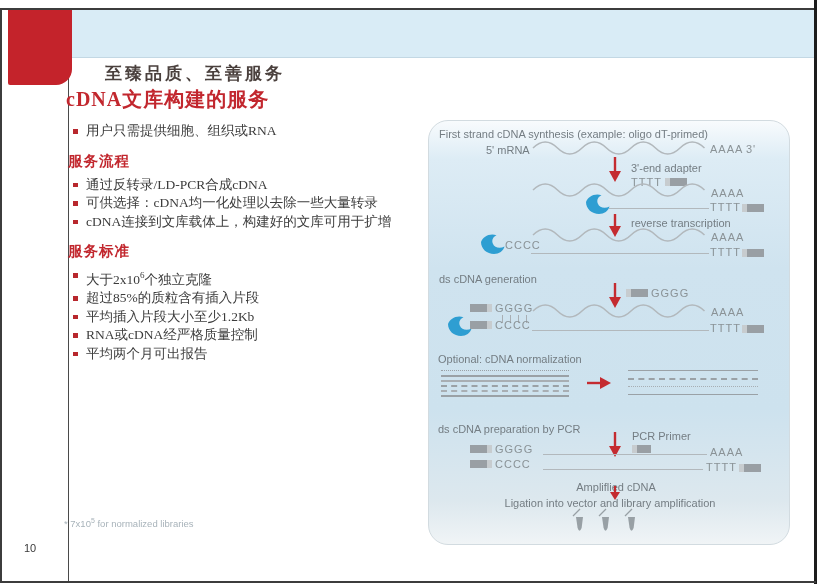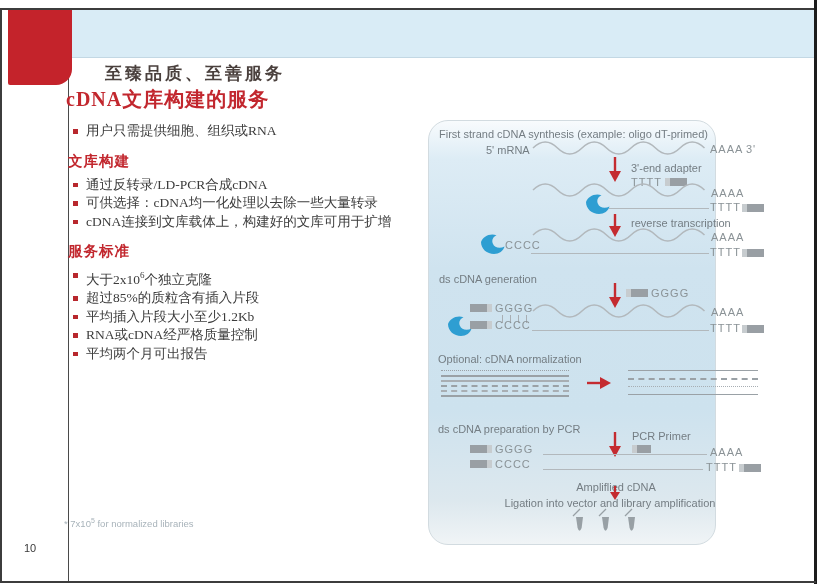--- a/index.html
+++ b/index.html
@@ -32,21 +32,21 @@
   .bullet-sq{position:absolute;left:1px;top:7px;width:4.5px;height:4.5px;background:#b8272d;}
   sup{font-size:9px;}
 
   .footnote{left:64px;top:517px;font-family:"Liberation Sans","DejaVu Sans",sans-serif;
       font-size:9.5px;color:#a8b3ba;}
   .footnote sup{font-size:7px;}
   .page-num{left:24px;top:542px;font-family:"Liberation Sans","DejaVu Sans",sans-serif;
       font-size:11px;color:#3a3a3a;}
 
   
-  .panel{left:428px;top:120px;width:288px;height:425px;border-radius:20px;
+  .panel{left:428px;top:120px;width:362px;height:425px;border-radius:20px;
       border:1px solid #d2dbe0;box-sizing:border-box;
       background:linear-gradient(180deg,#f8fbfd 0%,#ddecf5 9%,#cfe3ef 35%,#cde2ee 68%,#dde8ee 90%,#f0f4f6 100%);
       font-family:"Liberation Sans","DejaVu Sans",sans-serif;}
   .dg-label{position:absolute;font-size:11px;color:#747d83;white-space:nowrap;}
   .seq{position:absolute;font-size:11px;color:#8a9296;letter-spacing:1px;white-space:nowrap;}
   .hline{position:absolute;height:0;border-top:1.5px solid #b2b8bc;}
   .blocks{position:absolute;display:flex;align-items:center;}
   .blk-tip{width:5px;height:8px;background:#c7cccf;}
   .blk{width:17px;height:8px;background:#999fa4;}
   .seqrow{position:absolute;display:flex;align-items:center;gap:3px;
@@ -73,21 +73,21 @@
 <div class="abs left-col">
   <h1 class="page-title">cDNA文库构建的服务</h1>
 
   <div>
     <ul class="blt">
       <li><span class="bullet-sq"></span><span>用户只需提供细胞、组织或RNA</span></li>
     </ul>
   </div>
 
   <div>
-    <div class="grp-heading">文库构建</div>
+    <div class="grp-heading">服务流程</div>
     <ul class="blt">
       <li><span class="bullet-sq"></span><span>通过反转录/LD-PCR合成cDNA</span></li>
       <li><span class="bullet-sq"></span><span>可供选择：cDNA均一化处理以去除一些大量转录</span></li>
       <li><span class="bullet-sq"></span><span>cDNA连接到文库载体上，构建好的文库可用于扩增</span></li>
     </ul>
   </div>
 
   <div>
     <div class="grp-heading">服务标准</div>
     <ul class="blt">

